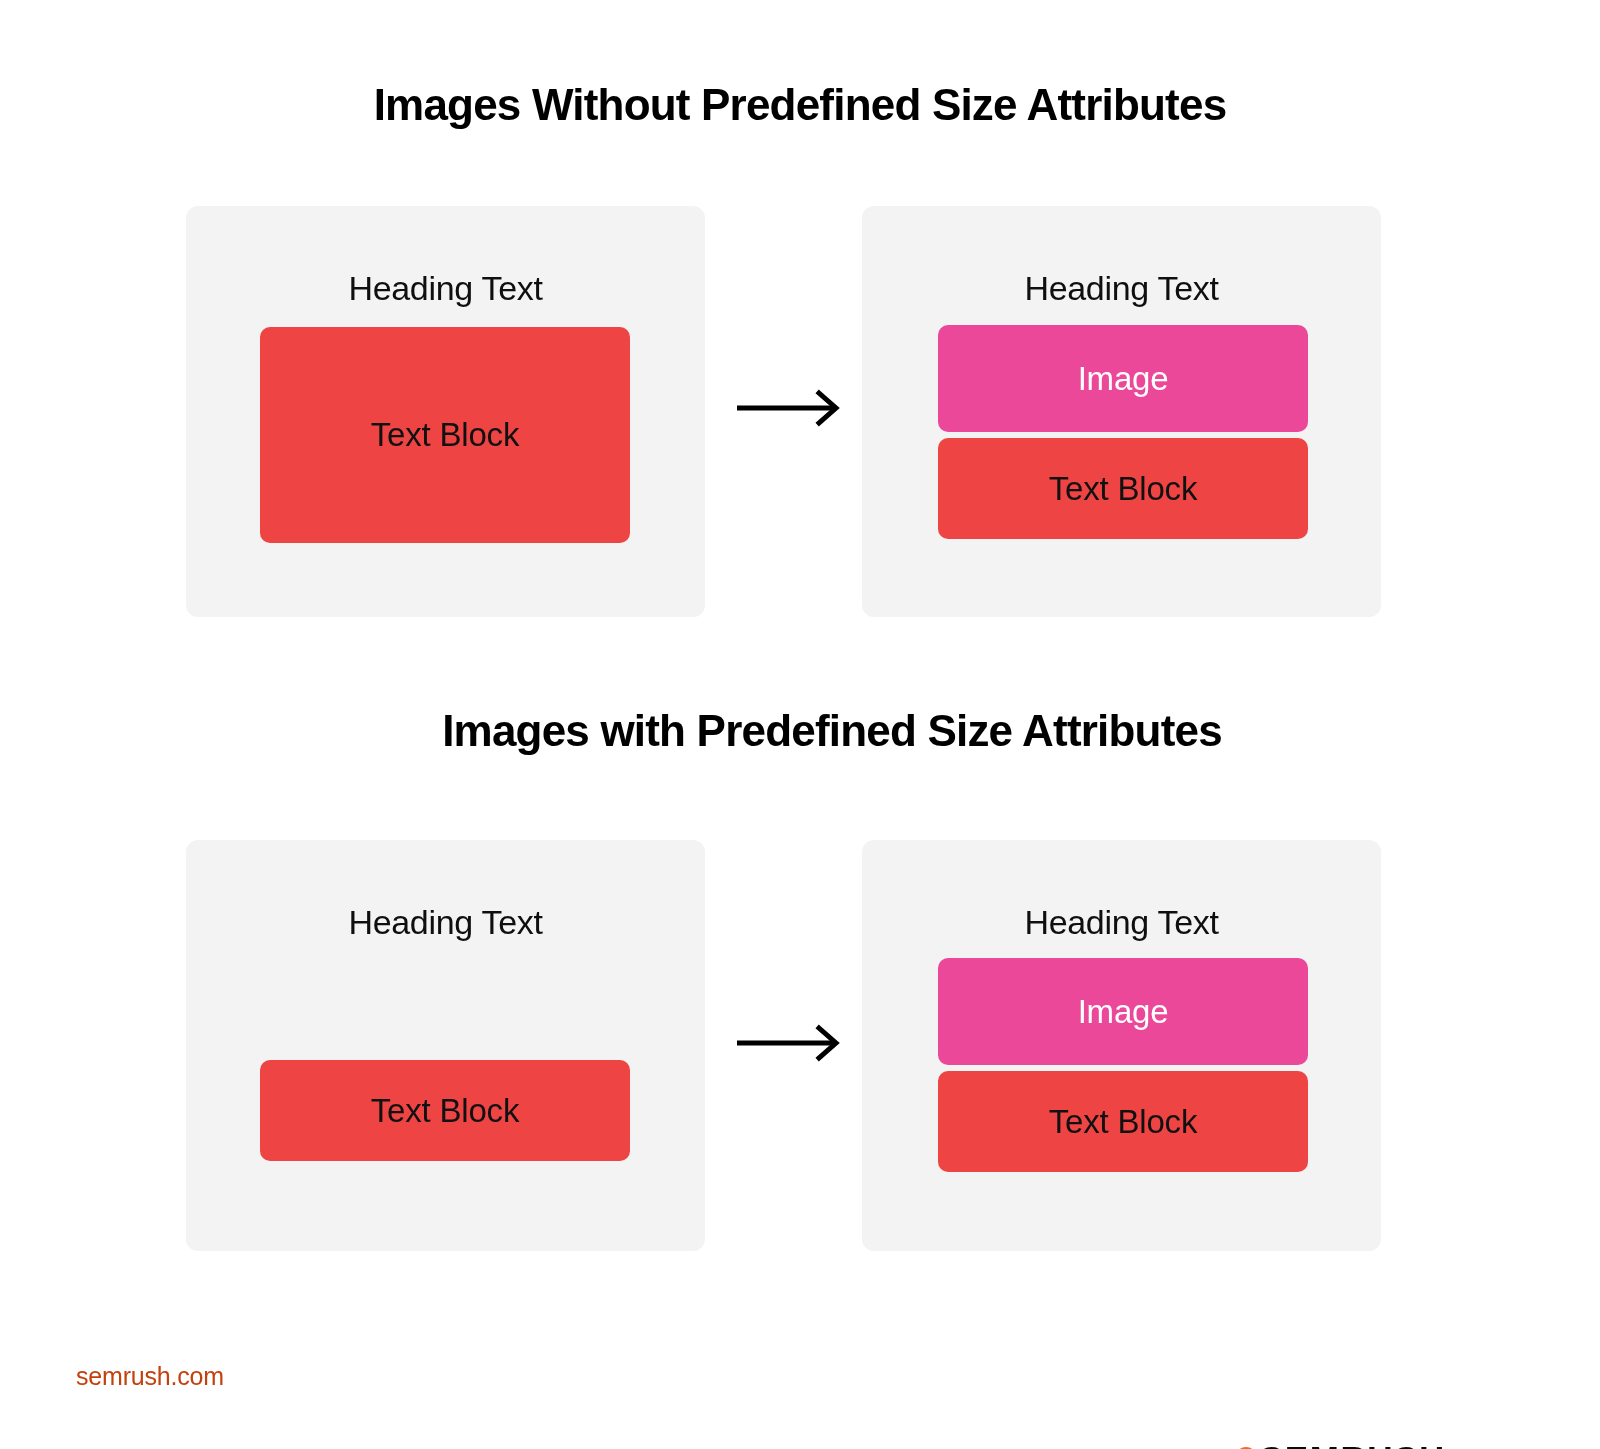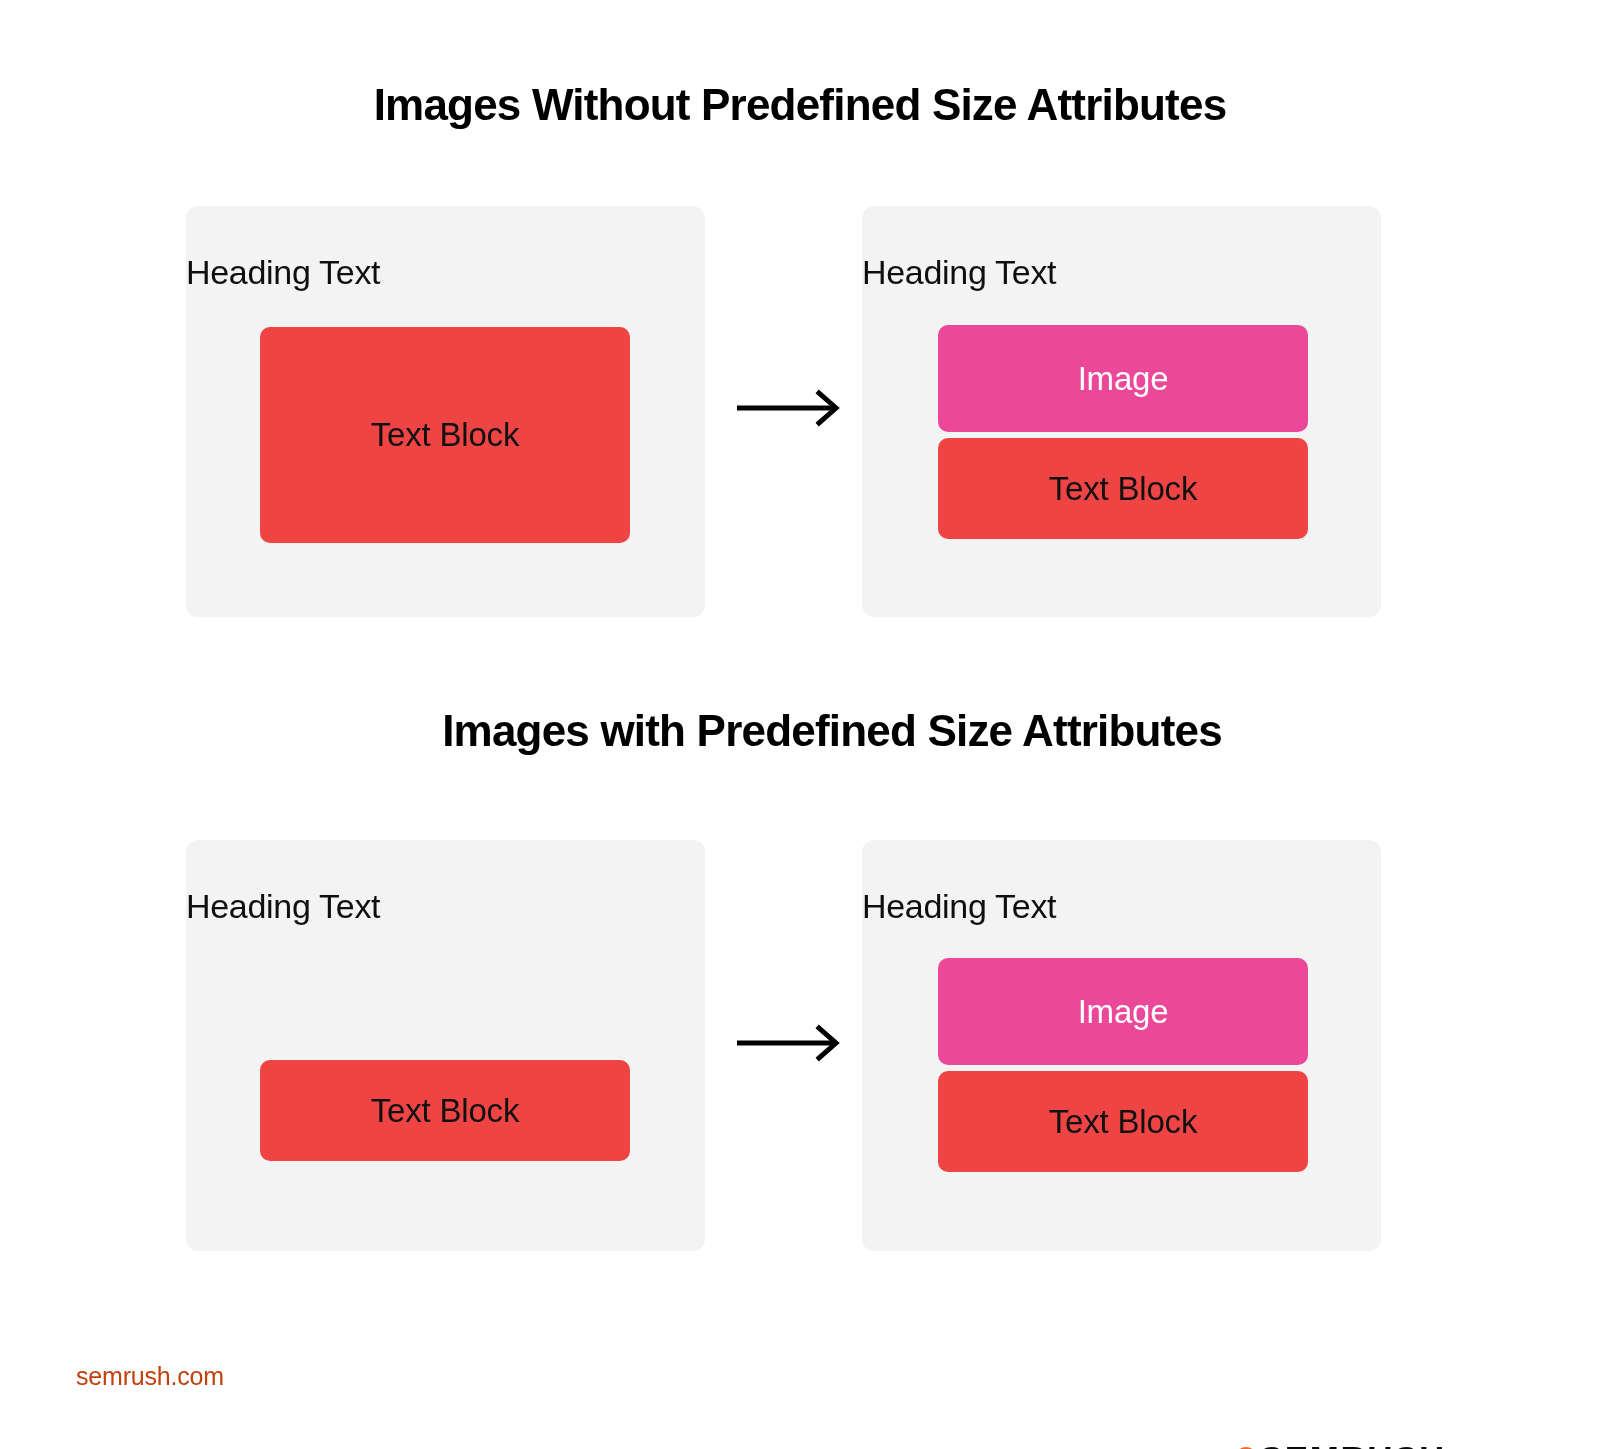--- a/index.html
+++ b/index.html
@@ -37,25 +37,26 @@
   
   .panel {
     position: absolute;
     background: #f3f3f3;
     border-radius: 12px;
   }
   .panel-heading {
     position: absolute;
     left: 0;
     width: 100%;
-    text-align: left;
+    text-align: center;
     font-size: 34px;
     color: #0f0f0f;
     letter-spacing: -0.3px;
     white-space: nowrap;
+    margin-top: 16px;
   }
 
   .block {
     position: absolute;
     border-radius: 10px;
     display: flex;
     align-items: center;
     justify-content: center;
     font-size: 33px;
     letter-spacing: -0.2px;

